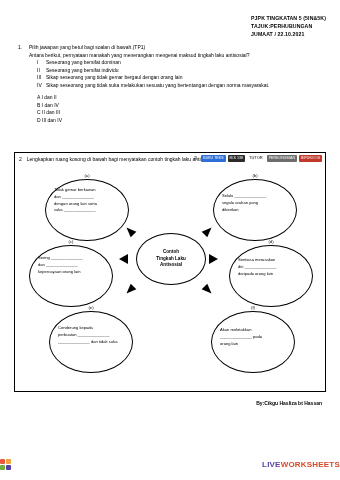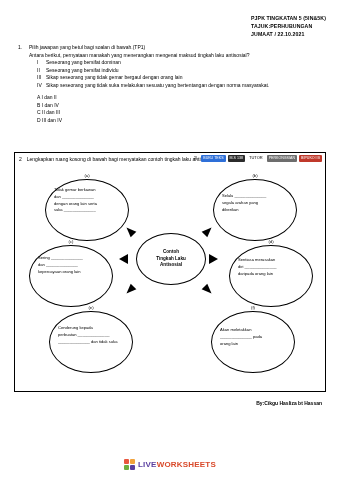--- a/index.html
+++ b/index.html
@@ -204,21 +204,21 @@
   }
 
   
   .footer {
     position: absolute;
     left: 0;
     bottom: 10px;
     width: 340px;
     display: flex;
     align-items: center;
-    justify-content: center;
+    justify-content: space-between;
     gap: 3px;
   }
   .lw-mark {
     width: 11px;
     height: 11px;
     display: grid;
     grid-template-columns: 1fr 1fr;
     grid-template-rows: 1fr 1fr;
     gap: 1px;
   }

